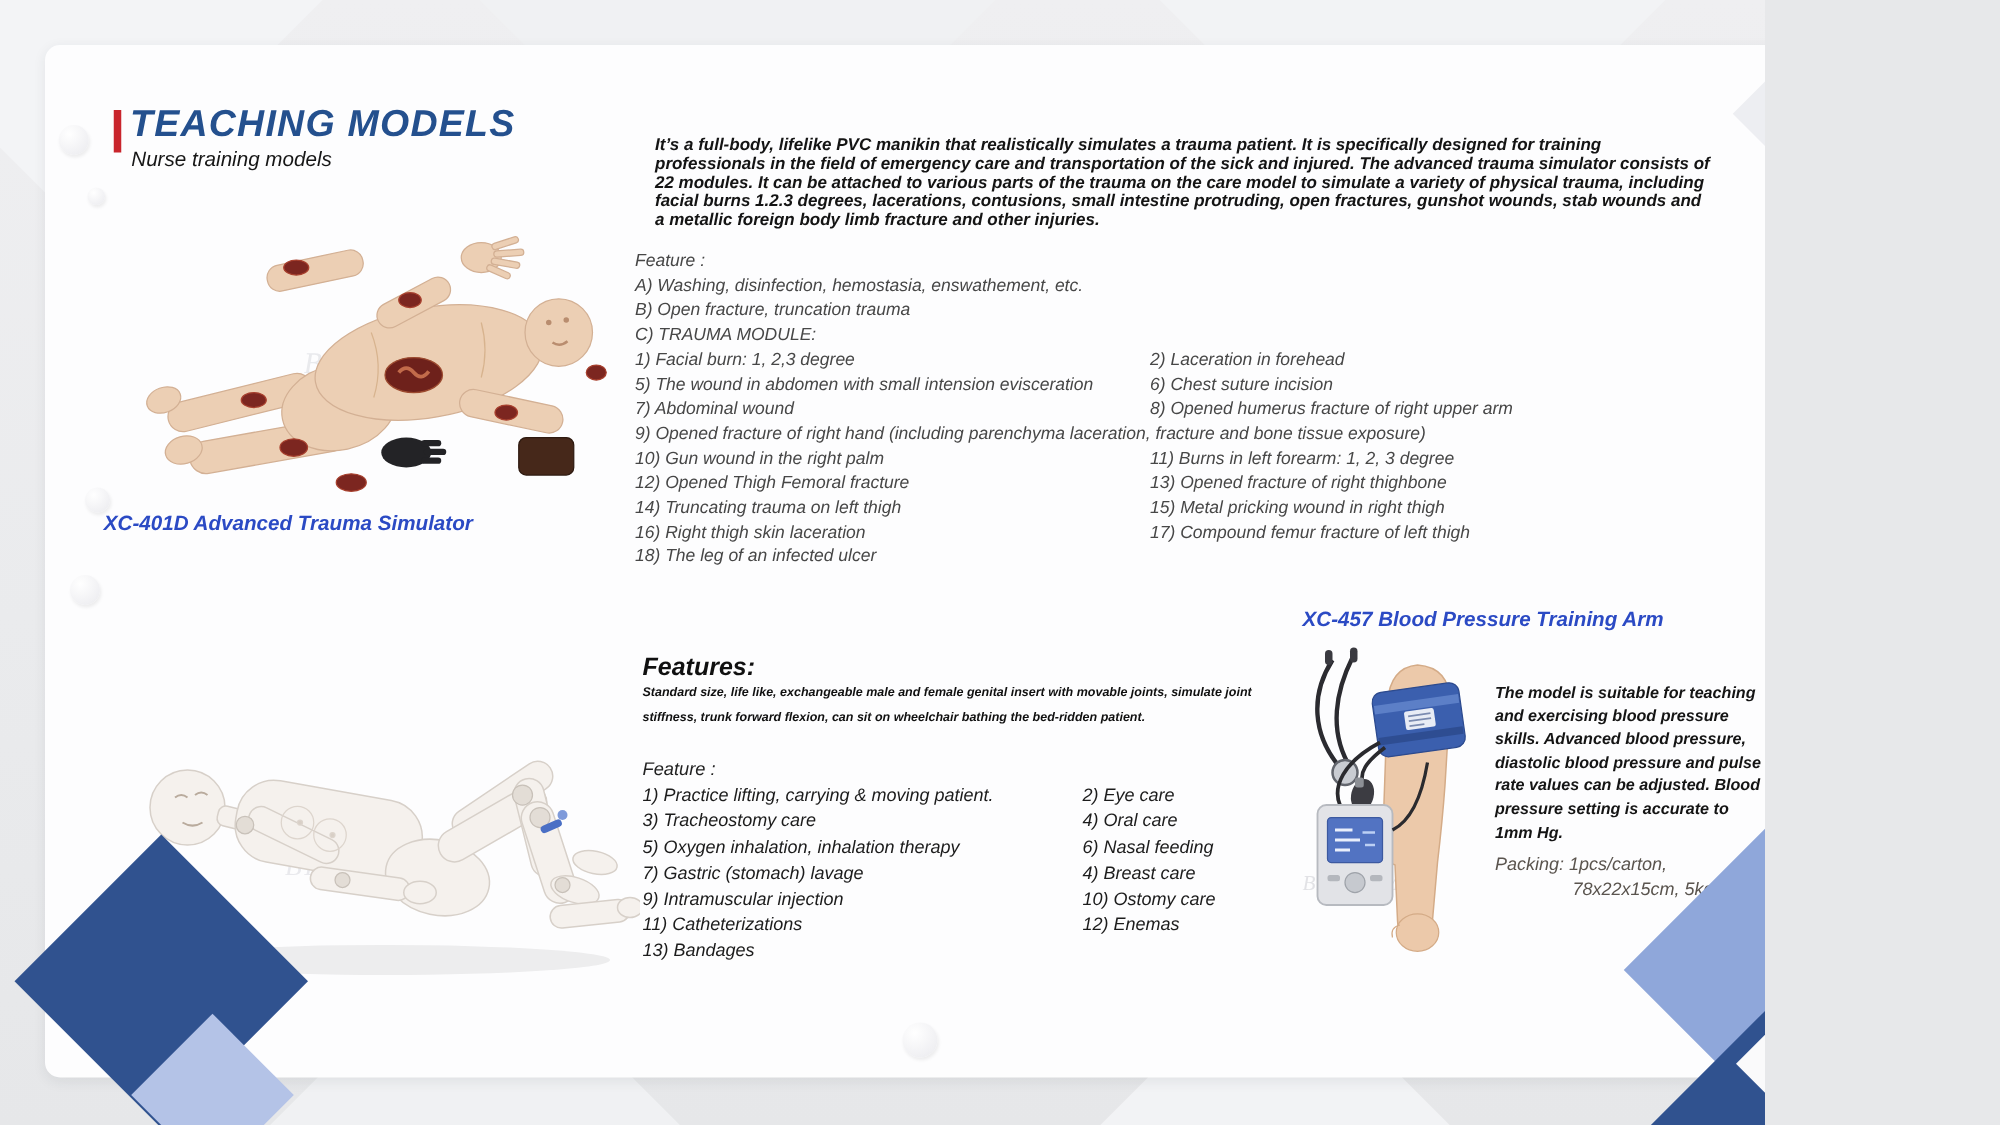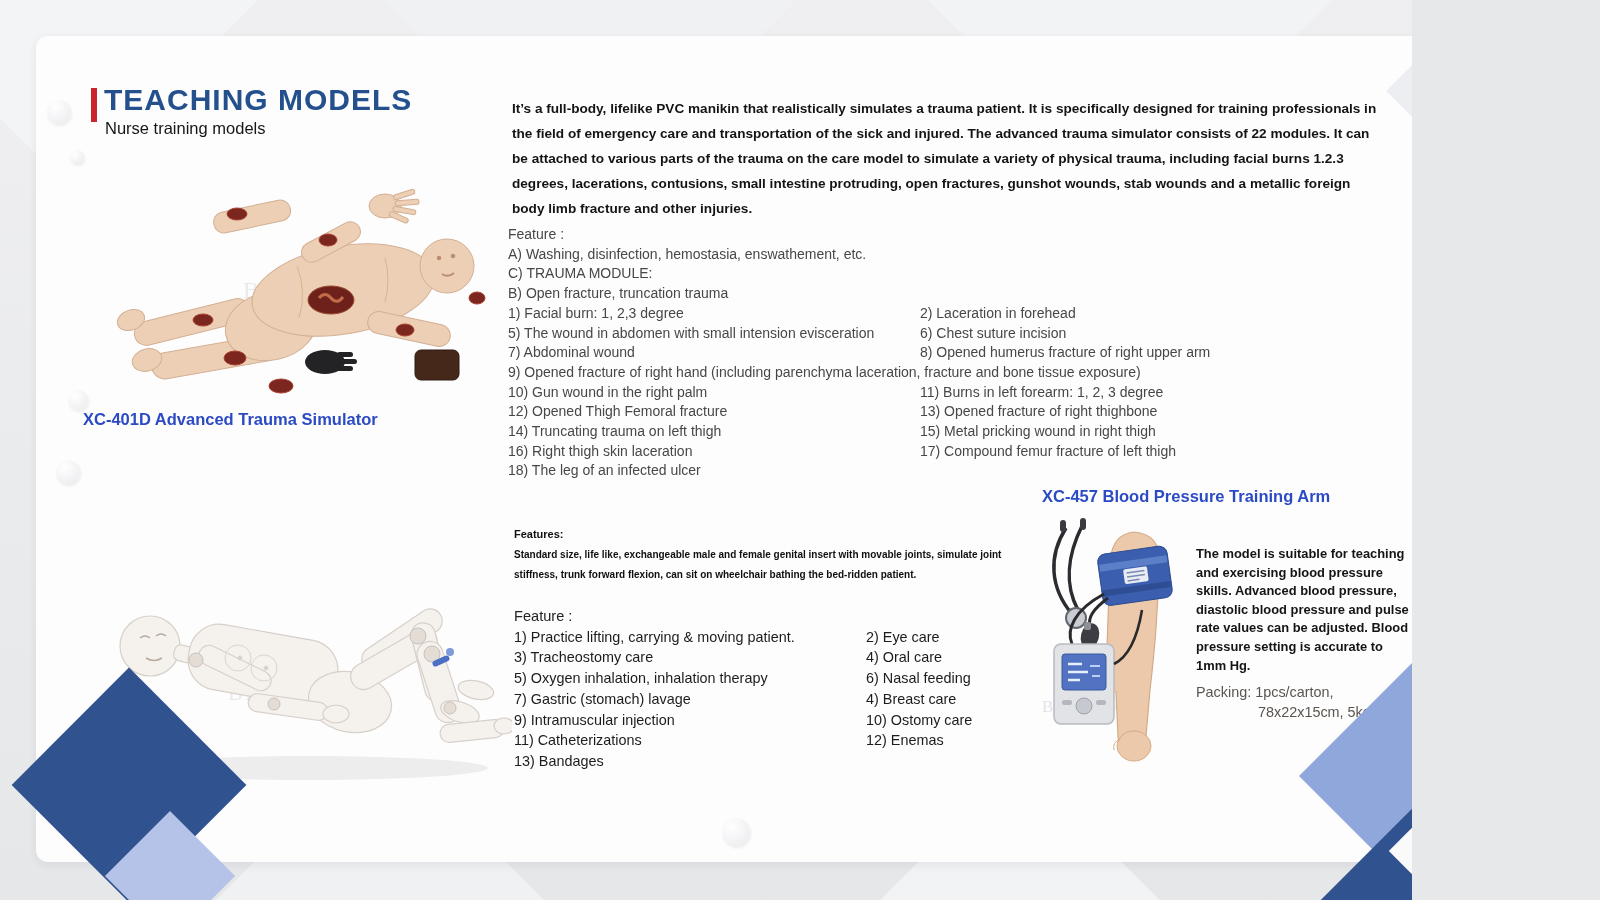--- a/index.html
+++ b/index.html
@@ -1,18 +1,18 @@
 <!DOCTYPE html>
 <html><head>
 <meta charset="utf-8">
 <style>
   html,body{margin:0;padding:0;background:#e7e8ea;}
   .stage{position:relative;width:1412px;height:900px;overflow:hidden;
          background:linear-gradient(180deg,#efeff1 0%,#eaebed 55%,#e6e7e9 100%);
-         font-family:"Liberation Sans",sans-serif;color:#141414;}
+         font-family:"Liberation Sans",sans-serif;color:#141414;font-style:italic;}
   .abs{position:absolute;}
   .diamond{position:absolute;transform:rotate(45deg);}
   
   .bgd{position:absolute;transform:rotate(45deg);z-index:0;}
   .bgd1{left:-70px;top:-150px;width:280px;height:280px;background:#f3f4f6;}
   .bgd2{left:430px;top:-180px;width:320px;height:320px;background:#f0f1f3;}
   .bgd3{left:980px;top:-160px;width:300px;height:300px;background:#f2f3f5;}
   .bgd4{left:250px;top:790px;width:260px;height:260px;background:#f0f1f3;}
   .bgd5{left:900px;top:810px;width:240px;height:240px;background:#f2f3f5;}
   
@@ -40,29 +40,29 @@
   .trauma-img{left:85px;top:148px;width:418px;height:258px;}
   .nurse-img{left:88px;top:562px;width:424px;height:232px;}
   .bp-img{left:1038px;top:514px;width:158px;height:258px;}
   
   .caption{position:absolute;font-size:16.5px;font-weight:bold;color:#2b4ac4;z-index:2;}
   .cap-trauma{left:83px;top:410px;width:420px;text-align:left;}
   .cap-nurse{left:80px;top:533px;width:436px;text-align:center;}
   .cap-bp{left:1042px;top:487px;}
   
   .trauma-text{left:508px;top:92px;width:876px;z-index:2;}
-  .bold-desc{font-size:13.6px;font-weight:bold;line-height:25px;color:#141414;margin:4px;}
+  .bold-desc{font-size:13.6px;font-weight:bold;line-height:15px;color:#141414;margin:16px;}
   .gray-feat{font-size:14px;line-height:19.7px;color:#474747;}
   .trow{display:flex;font-size:14px;line-height:19.7px;color:#474747;}
   .trow .c1{flex:0 0 412px;}
   .trow .c2{flex:1;}
   .trow .c1.full{flex:0 0 auto;width:100%;}
   
   .nurse-text{left:514px;top:524px;width:492px;z-index:2;}
-  .feat-title{font-size:11px;font-weight:bold;line-height:20.5px;color:#101010;margin:0;}
+  .feat-title{font-size:20px;font-weight:bold;line-height:20.5px;color:#101010;margin:0;}
   .feat-bold{font-size:10px;font-weight:bold;line-height:20.5px;color:#101010;margin:0;}
   .feat-label{font-size:14.6px;color:#222;line-height:21px;margin-top:20px;}
   .nrow{display:flex;font-size:14.4px;line-height:20.8px;color:#1c1c1c;}
   .nrow .c1{flex:0 0 352px;}
   .nrow .c2{flex:1;}
   
   .bp-desc{left:1196px;top:545px;width:218px;font-size:12.9px;font-weight:bold;line-height:18.6px;color:#141414;z-index:2;}
   .packing1{left:1196px;top:684px;font-size:14.4px;color:#5a544e;z-index:2;}
   .packing2{left:1258px;top:704px;font-size:14.4px;color:#5a544e;z-index:2;}
   
@@ -151,22 +151,22 @@
       <rect x="254" y="211" width="18" height="5" rx="2.5"></rect>
       <rect x="252" y="218" width="16" height="5" rx="2.5"></rect>
     </g>
   </svg>
   <div class="caption cap-trauma">XC-401D Advanced Trauma Simulator</div>
 
   <div class="abs trauma-text">
     <p class="bold-desc">It’s a full-body, lifelike PVC manikin that realistically simulates a trauma patient. It is specifically designed for training professionals in the field of emergency care and transportation of the sick and injured. The advanced trauma simulator consists of 22 modules. It can be attached to various parts of the trauma on the care model to simulate a variety of physical trauma, including facial burns 1.2.3 degrees, lacerations, contusions, small intestine protruding, open fractures, gunshot wounds, stab wounds and a metallic foreign body limb fracture and other injuries.</p>
     <div class="gray-feat" style="margin-top:3px;">Feature :</div>
     <div class="gray-feat">A) Washing, disinfection, hemostasia, enswathement, etc.</div>
+    <div class="gray-feat">B) Open fracture, truncation trauma</div>
     <div class="gray-feat">C) TRAUMA MODULE:</div>
-    <div class="gray-feat">B) Open fracture, truncation trauma</div>
     <div class="trow">
       <span class="c1">1) Facial burn: 1, 2,3 degree</span>
       <span class="c2">2) Laceration in forehead</span>
     </div>
     <div class="trow">
       <span class="c1">5) The wound in abdomen with small intension evisceration</span>
       <span class="c2">6) Chest suture incision</span>
     </div>
     <div class="trow">
       <span class="c1">7) Abdominal wound</span>

